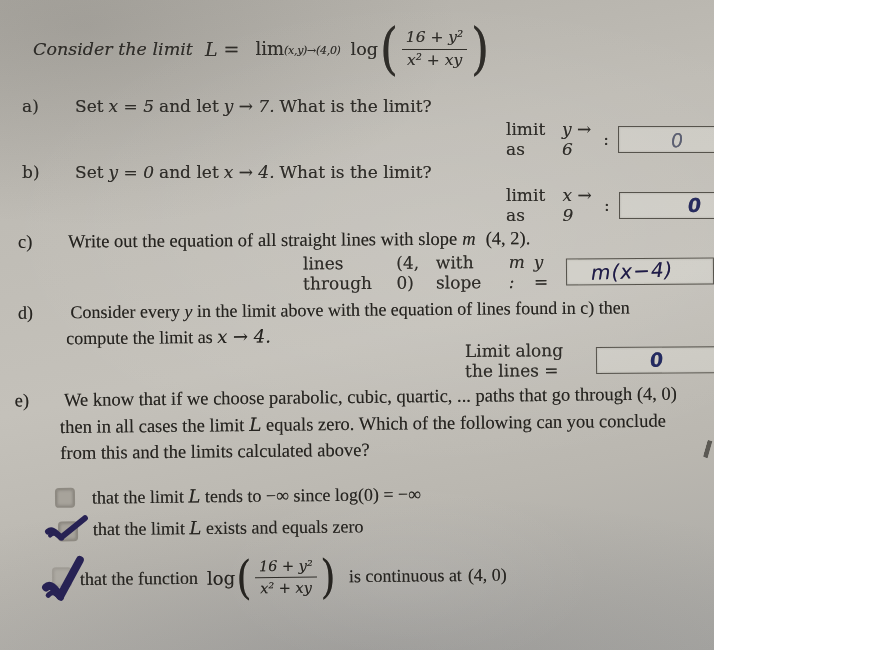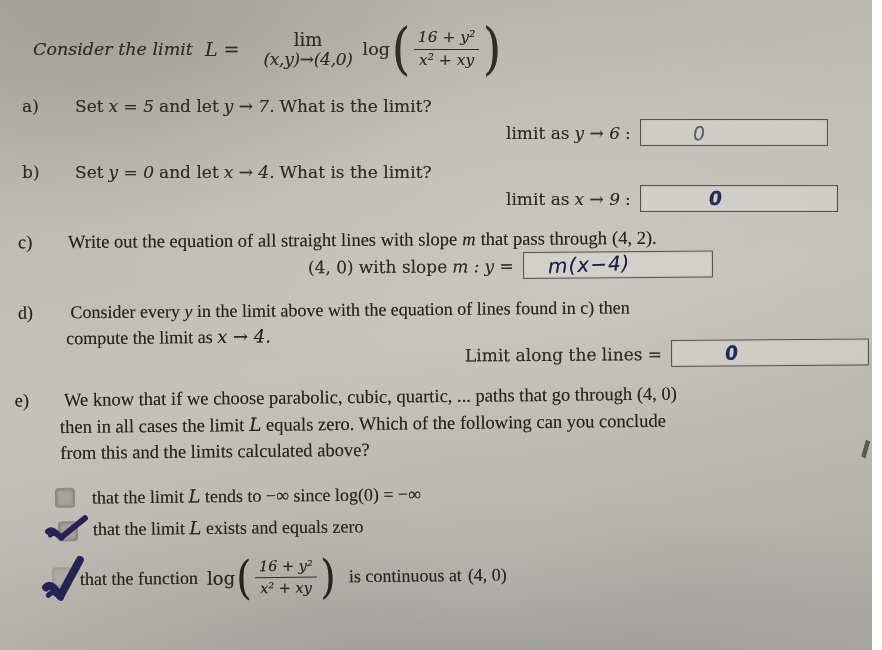--- a/index.html
+++ b/index.html
@@ -1,40 +1,40 @@
 <!DOCTYPE html>
 <html><head>
 <meta charset="utf-8">
 <style>
   * { margin:0; padding:0; box-sizing:border-box; }
   html,body { width:882px; height:650px; overflow:hidden; }
   .page {
-    position:relative; width:872px; height:650px; overflow:hidden;
+    position:relative; width:714px; height:650px; overflow:hidden;
     background:
       radial-gradient(ellipse 640px 340px at 62% 36%, rgba(255,255,255,0.10), transparent 70%),
       radial-gradient(ellipse 520px 280px at 12% 4%, rgba(42,40,38,0.13), transparent 72%),
       radial-gradient(ellipse 760px 220px at 50% 102%, rgba(50,52,64,0.14), transparent 78%),
       radial-gradient(ellipse 240px 120px at 57% 89%, rgba(255,255,255,0.08), transparent 80%),
       linear-gradient(168deg, #b1aea7 0%, #bfbcb5 28%, #c4c1ba 52%, #bab7b0 74%, #a9a8a4 100%);
     font-family:"Liberation Serif", serif;
     color:#2f2d29;
   }
   .cm { font-family:"DejaVu Serif", serif; }
   .it { font-style:italic; }
   .printed { color:#2f2d29; text-shadow:0 0 0.5px rgba(47,45,41,0.55); }
   .dark { color:#262420; }
   .abs { position:absolute; }
   .row { position:absolute; display:flex; align-items:baseline; }
   .plabel { display:inline-block; }
 
   
   .header { top:27px; left:33px; display:flex; align-items:center; font-size:17.5px; }
-  .limblock { display:inline-flex; flex-direction:column; align-items:center; margin:0 6px 0 24px; line-height:1; }
+  .limblock { display:inline-flex; flex-direction:row; align-items:center; margin:0 6px 0 16px; line-height:1; }
   .limblock .limword { font-size:18px; }
-  .limblock .limsub { font-size:17px; letter-spacing:-0.3px; margin-top:2px; }
+  .limblock .limsub { font-size:11px; letter-spacing:-0.3px; margin-top:2px; }
   .paren { font-family:"DejaVu Serif", serif; font-weight:400; line-height:0.8; display:inline-block; transform:scaleX(0.85); }
   .paren.big { font-size:56px; }
   .paren.med { font-size:46px; }
   .frac { display:inline-flex; flex-direction:column; align-items:center; line-height:1.15; margin:0 2px; }
   .frac .num { padding:0 4px 2px 4px; border-bottom:1.4px solid #2f2d29; }
   .frac .den { padding-top:2px; }
   .frac.fsz { font-size:15.5px; }
   .frac.fsz2 { font-size:14.5px; }
 
   
@@ -121,25 +121,25 @@
       <span class="hand" style="left:68px; top:3px; font-size:19px; color:#272b60; font-weight:700; transform:rotate(-3deg);">0</span>
     </span>
   </div>
 
   <div class="row printed dark" style="top:230px; left:18px; font-size:18.5px; transform:rotate(-0.4deg);">
     <span class="plabel" style="width:50px;">c)</span>
     <span>Write out the equation of all straight lines with slope</span>
       <span class="spacer"></span>
     <span class="it">m</span>
       <span class="spacer"></span>
-    <span>that pass through</span>
       <span class="spacer"></span>
     <span>(4, 2).</span>
   </div>
   <div class="ansrow cm printed" style="top:252px; left:303px; transform:rotate(-0.4deg);">
+    <span>lines through</span>
       <span class="spacer"></span>
     <span>(4, 0)</span>
       <span class="spacer"></span>
     <span>with slope</span>
       <span class="spacer"></span>
     <span class="it">m :</span>
       <span class="spacer"></span>
     <span class="it">y =</span>
     <span class="ansbox" style="width:190px;">
       <span class="hand it" style="left:24px; top:2px; font-size:20px; color:#1f1b4a; transform:rotate(-2deg); letter-spacing:1px;">m(x−4)</span>

